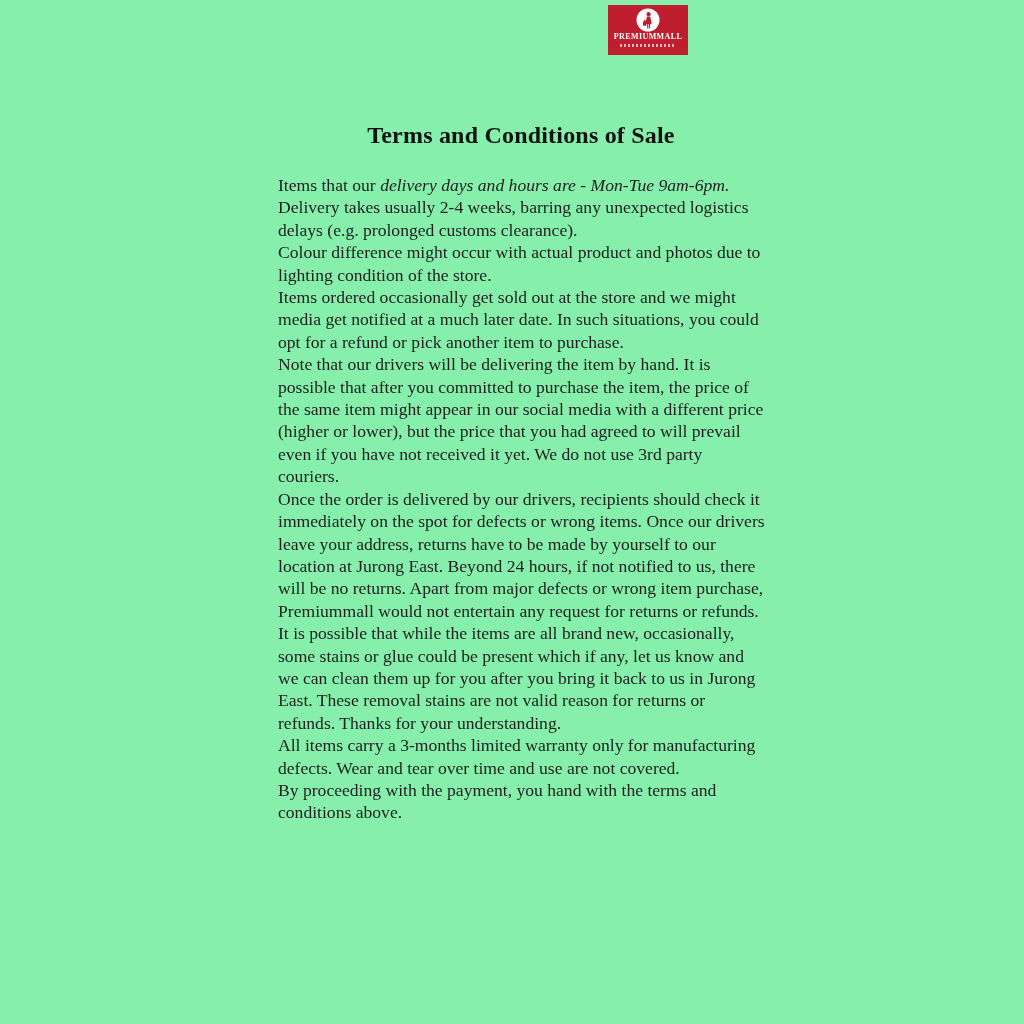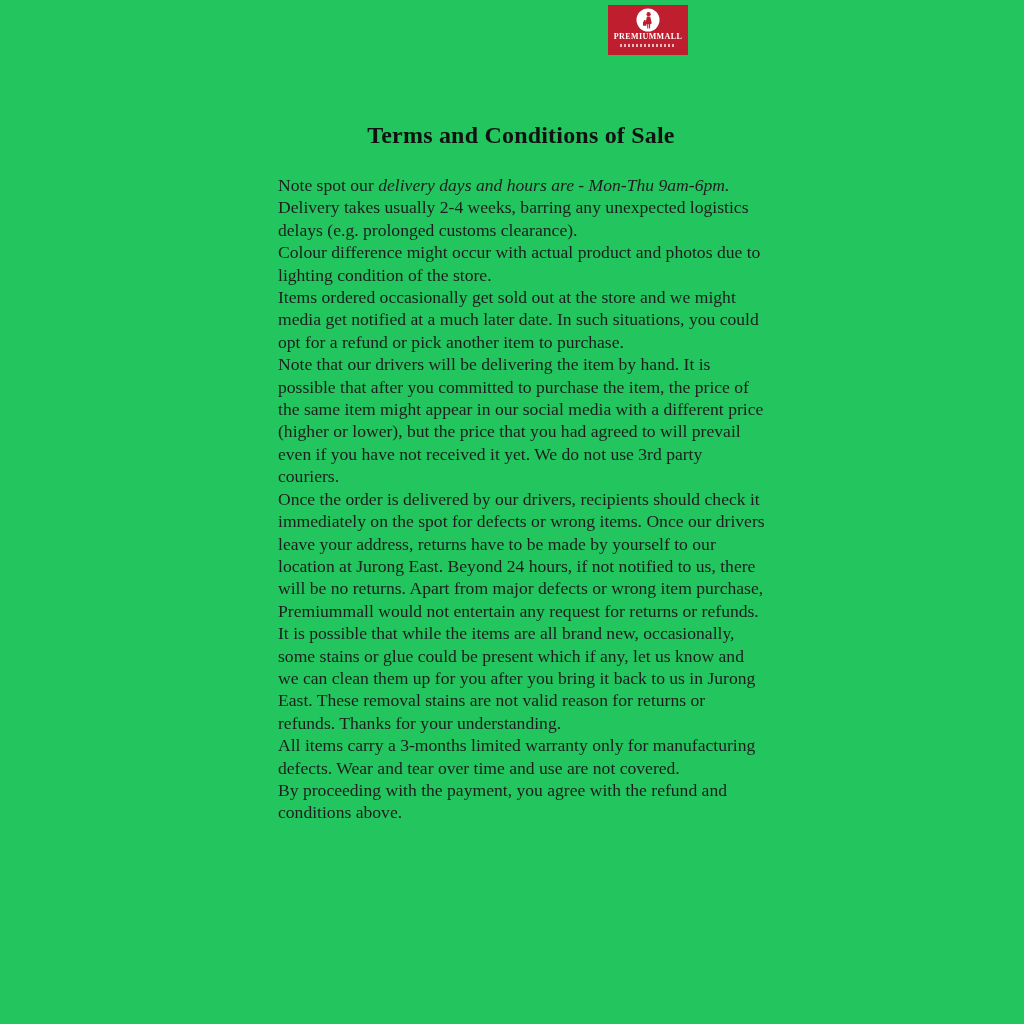--- a/index.html
+++ b/index.html
@@ -1,21 +1,21 @@
 <!DOCTYPE html>
 <html><head>
 <meta charset="utf-8">
 <style>
   * { margin: 0; padding: 0; box-sizing: border-box; }
   html, body { background: #ffffff; }
   .page {
     position: relative;
     width: 1024px;
     height: 1024px;
-    background: #22c55e;
+    background: #86efac;
     font-family: "Liberation Serif", "DejaVu Serif", serif;
     color: #1e1e1e;
     overflow: hidden;
     padding-left: 35px;
   }
 
   
   .logo {
     position: absolute;
     left: 608px;
@@ -98,26 +98,26 @@
         <path d="M7.0 13.8 h3.4 v4.0 h-3.4 Z M7.8 13.8 v-1.0 a0.9 0.9 0 0 1 1.8 0 v1.0" fill="#bf1e2e" stroke="none"></path>
       </g>
     </svg>
     <div class="logo-brand">PREMIUMMALL</div>
     <div class="logo-tagline"></div>
   </div>
 
   <h1 class="doc-title">Terms and Conditions of Sale</h1>
 
   <div class="doc-body">
-    <p><span>Note spot our </span><span class="intro-italic">delivery days and hours are - Mon-Thu 9am-6pm.</span></p>
+    <p><span>Items that our </span><span class="intro-italic">delivery days and hours are - Mon-Tue 9am-6pm.</span></p>
     <div>
         <p>Delivery takes usually 2-4 weeks, barring any unexpected logistics delays (e.g. prolonged customs clearance).</p>
         <p>Colour difference might occur with actual product and photos due to lighting condition of the store.</p>
         <p>Items ordered occasionally get sold out at the store and we might media get notified at a much later date.  In such situations, you could opt for a refund or pick another item to purchase.</p>
         <p>Note that our drivers will be delivering the item by hand. It is possible that after you committed to purchase the item, the price of the same item might appear in our social media with a different price (higher or lower), but the price that you had agreed to will prevail even if you have not received it yet. We do not use 3rd party couriers.</p>
         <p>Once the order is delivered by our drivers, recipients should check it immediately on the spot for defects or wrong items. Once our drivers leave your address, returns have to be made by yourself to our location at Jurong East. Beyond 24 hours, if not notified to us, there will be no returns. Apart from major defects or wrong item purchase, Premiummall would not entertain any request for returns or refunds.</p>
         <p>It is possible that while the items are all brand new, occasionally, some stains or glue could be present which if any, let us know and we can clean them up for you after you bring it back to us in Jurong East. These removal stains are not valid reason for returns or refunds. Thanks for your understanding.</p>
         <p>All items carry a 3-months limited warranty only for manufacturing defects. Wear and tear over time and use are not covered.</p>
-        <p>By proceeding with the payment, you agree with the refund and conditions above.</p>
+        <p>By proceeding with the payment, you hand with the terms and conditions above.</p>
       </div>
   </div>
 
 </div>
 
 </body></html>

